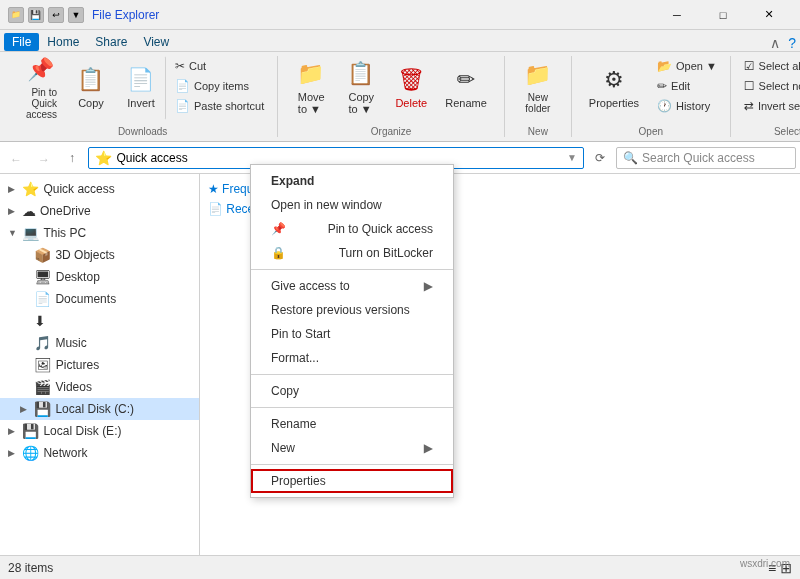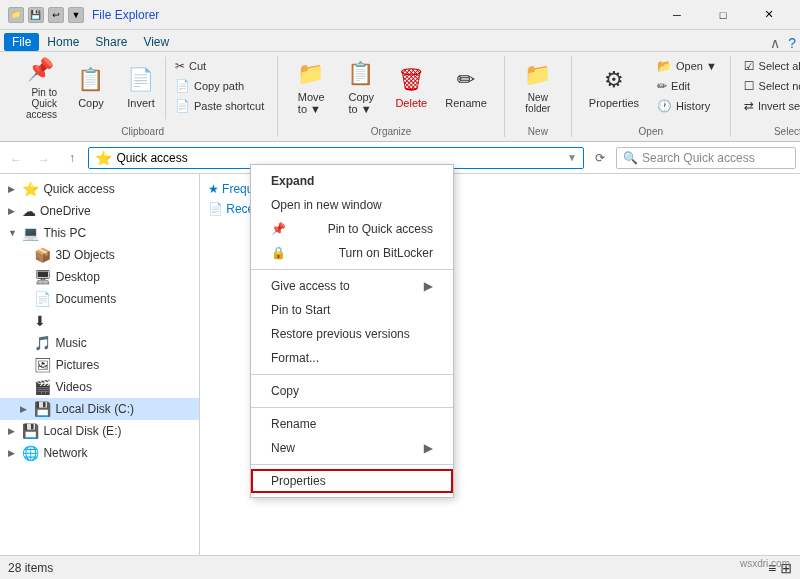--- a/index.html
+++ b/index.html
@@ -311,29 +311,29 @@
         <span class="icon">📄</span>
         <span style="font-size:11px;">Invert</span>
       </div>
       <div class="ribbon-col" style="margin-left:4px;">
         <div class="ribbon-btn-small">
           <span class="icon">✂</span>
           <span>Cut</span>
         </div>
         <div class="ribbon-btn-small">
           <span class="icon">📄</span>
-          <span>Copy path</span>
+          <span>Copy items</span>
         </div>
         <div class="ribbon-btn-small">
           <span class="icon">📄</span>
           <span>Paste shortcut</span>
         </div>
       </div>
     </div>
-    <div class="ribbon-group-label">Clipboard</div>
+    <div class="ribbon-group-label">Downloads</div>
   </div>
 
   <div class="ribbon-group">
     <div class="ribbon-buttons">
       <div class="ribbon-btn-large">
         <span class="icon">📁</span>
         <span style="font-size:11px;">Move<br>to ▼</span>
       </div>
       <div class="ribbon-btn-large">
         <span class="icon">📋</span>
@@ -511,24 +511,24 @@
       <div class="ctx-item">
         <span class="ctx-icon">🔒</span>
         <span>Turn on BitLocker</span>
       </div>
       <div class="ctx-divider"></div>
       <div class="ctx-item">
         <span>Give access to</span>
         <span class="ctx-arrow">▶</span>
       </div>
       <div class="ctx-item">
+        <span>Restore previous versions</span>
+      </div>
+      <div class="ctx-item">
         <span>Pin to Start</span>
-      </div>
-      <div class="ctx-item">
-        <span>Restore previous versions</span>
       </div>
       <div class="ctx-item">
         <span>Format...</span>
       </div>
       <div class="ctx-divider"></div>
       <div class="ctx-item">
         <span>Copy</span>
       </div>
       <div class="ctx-divider"></div>
       <div class="ctx-item">

